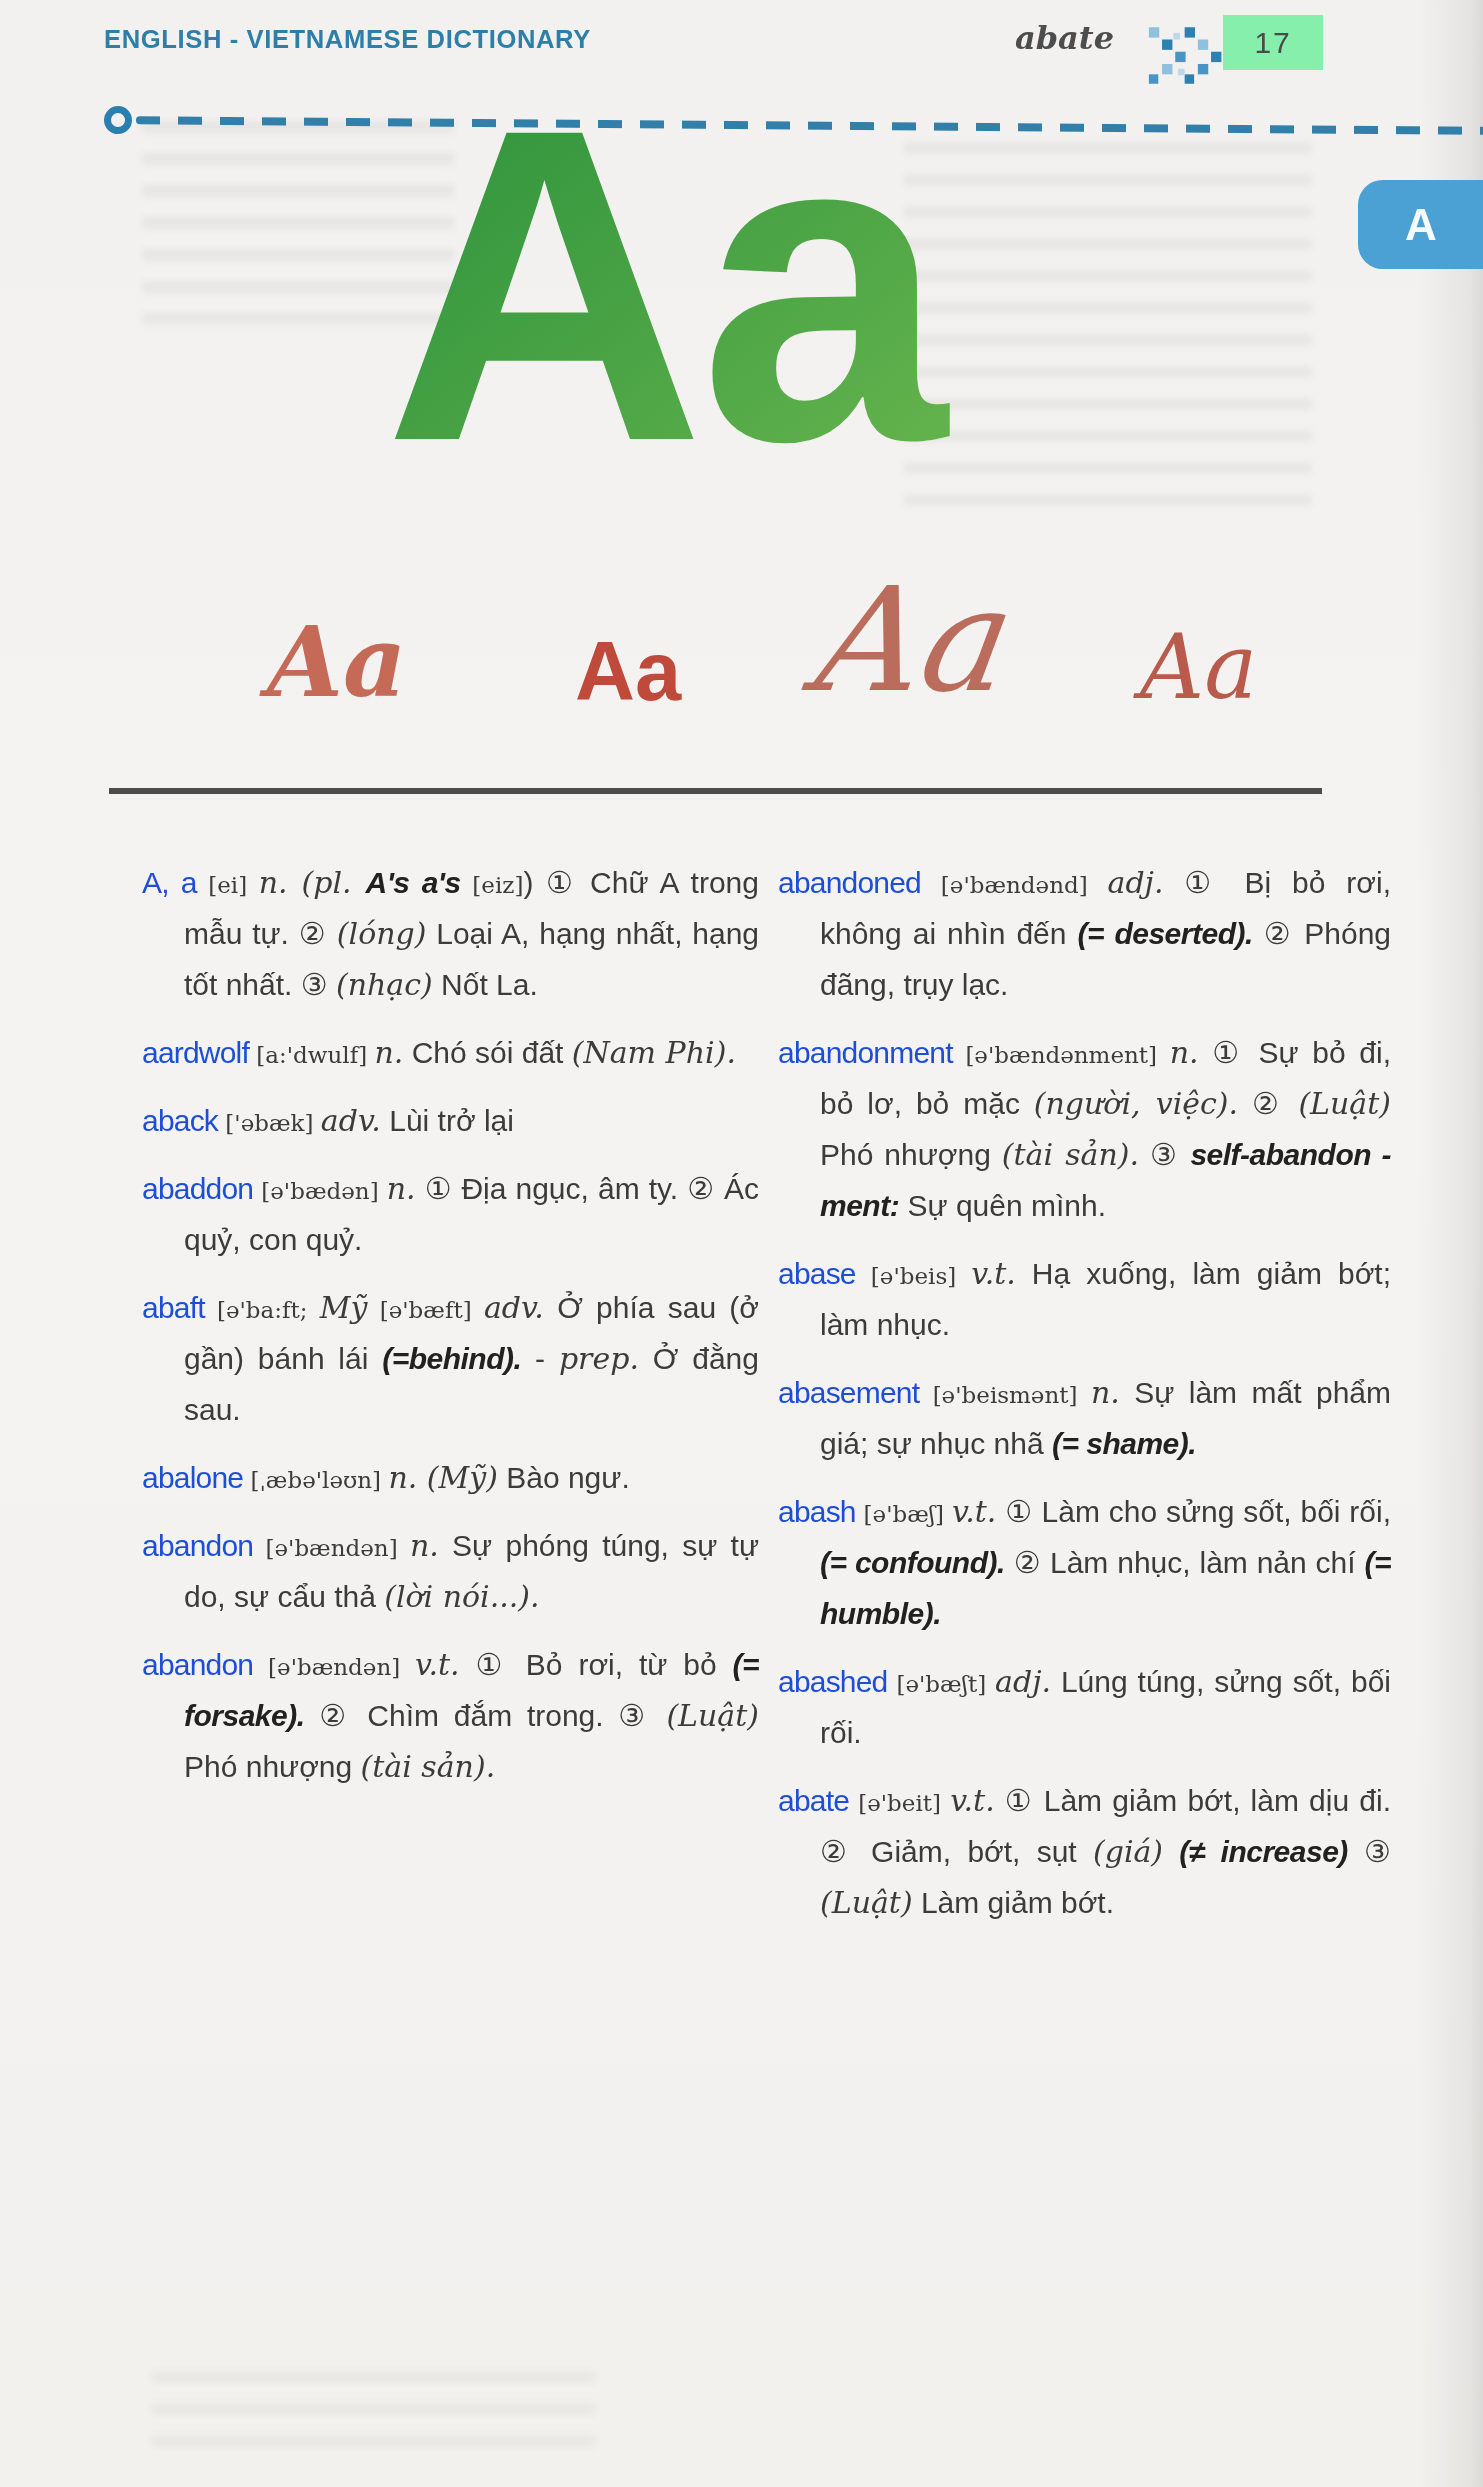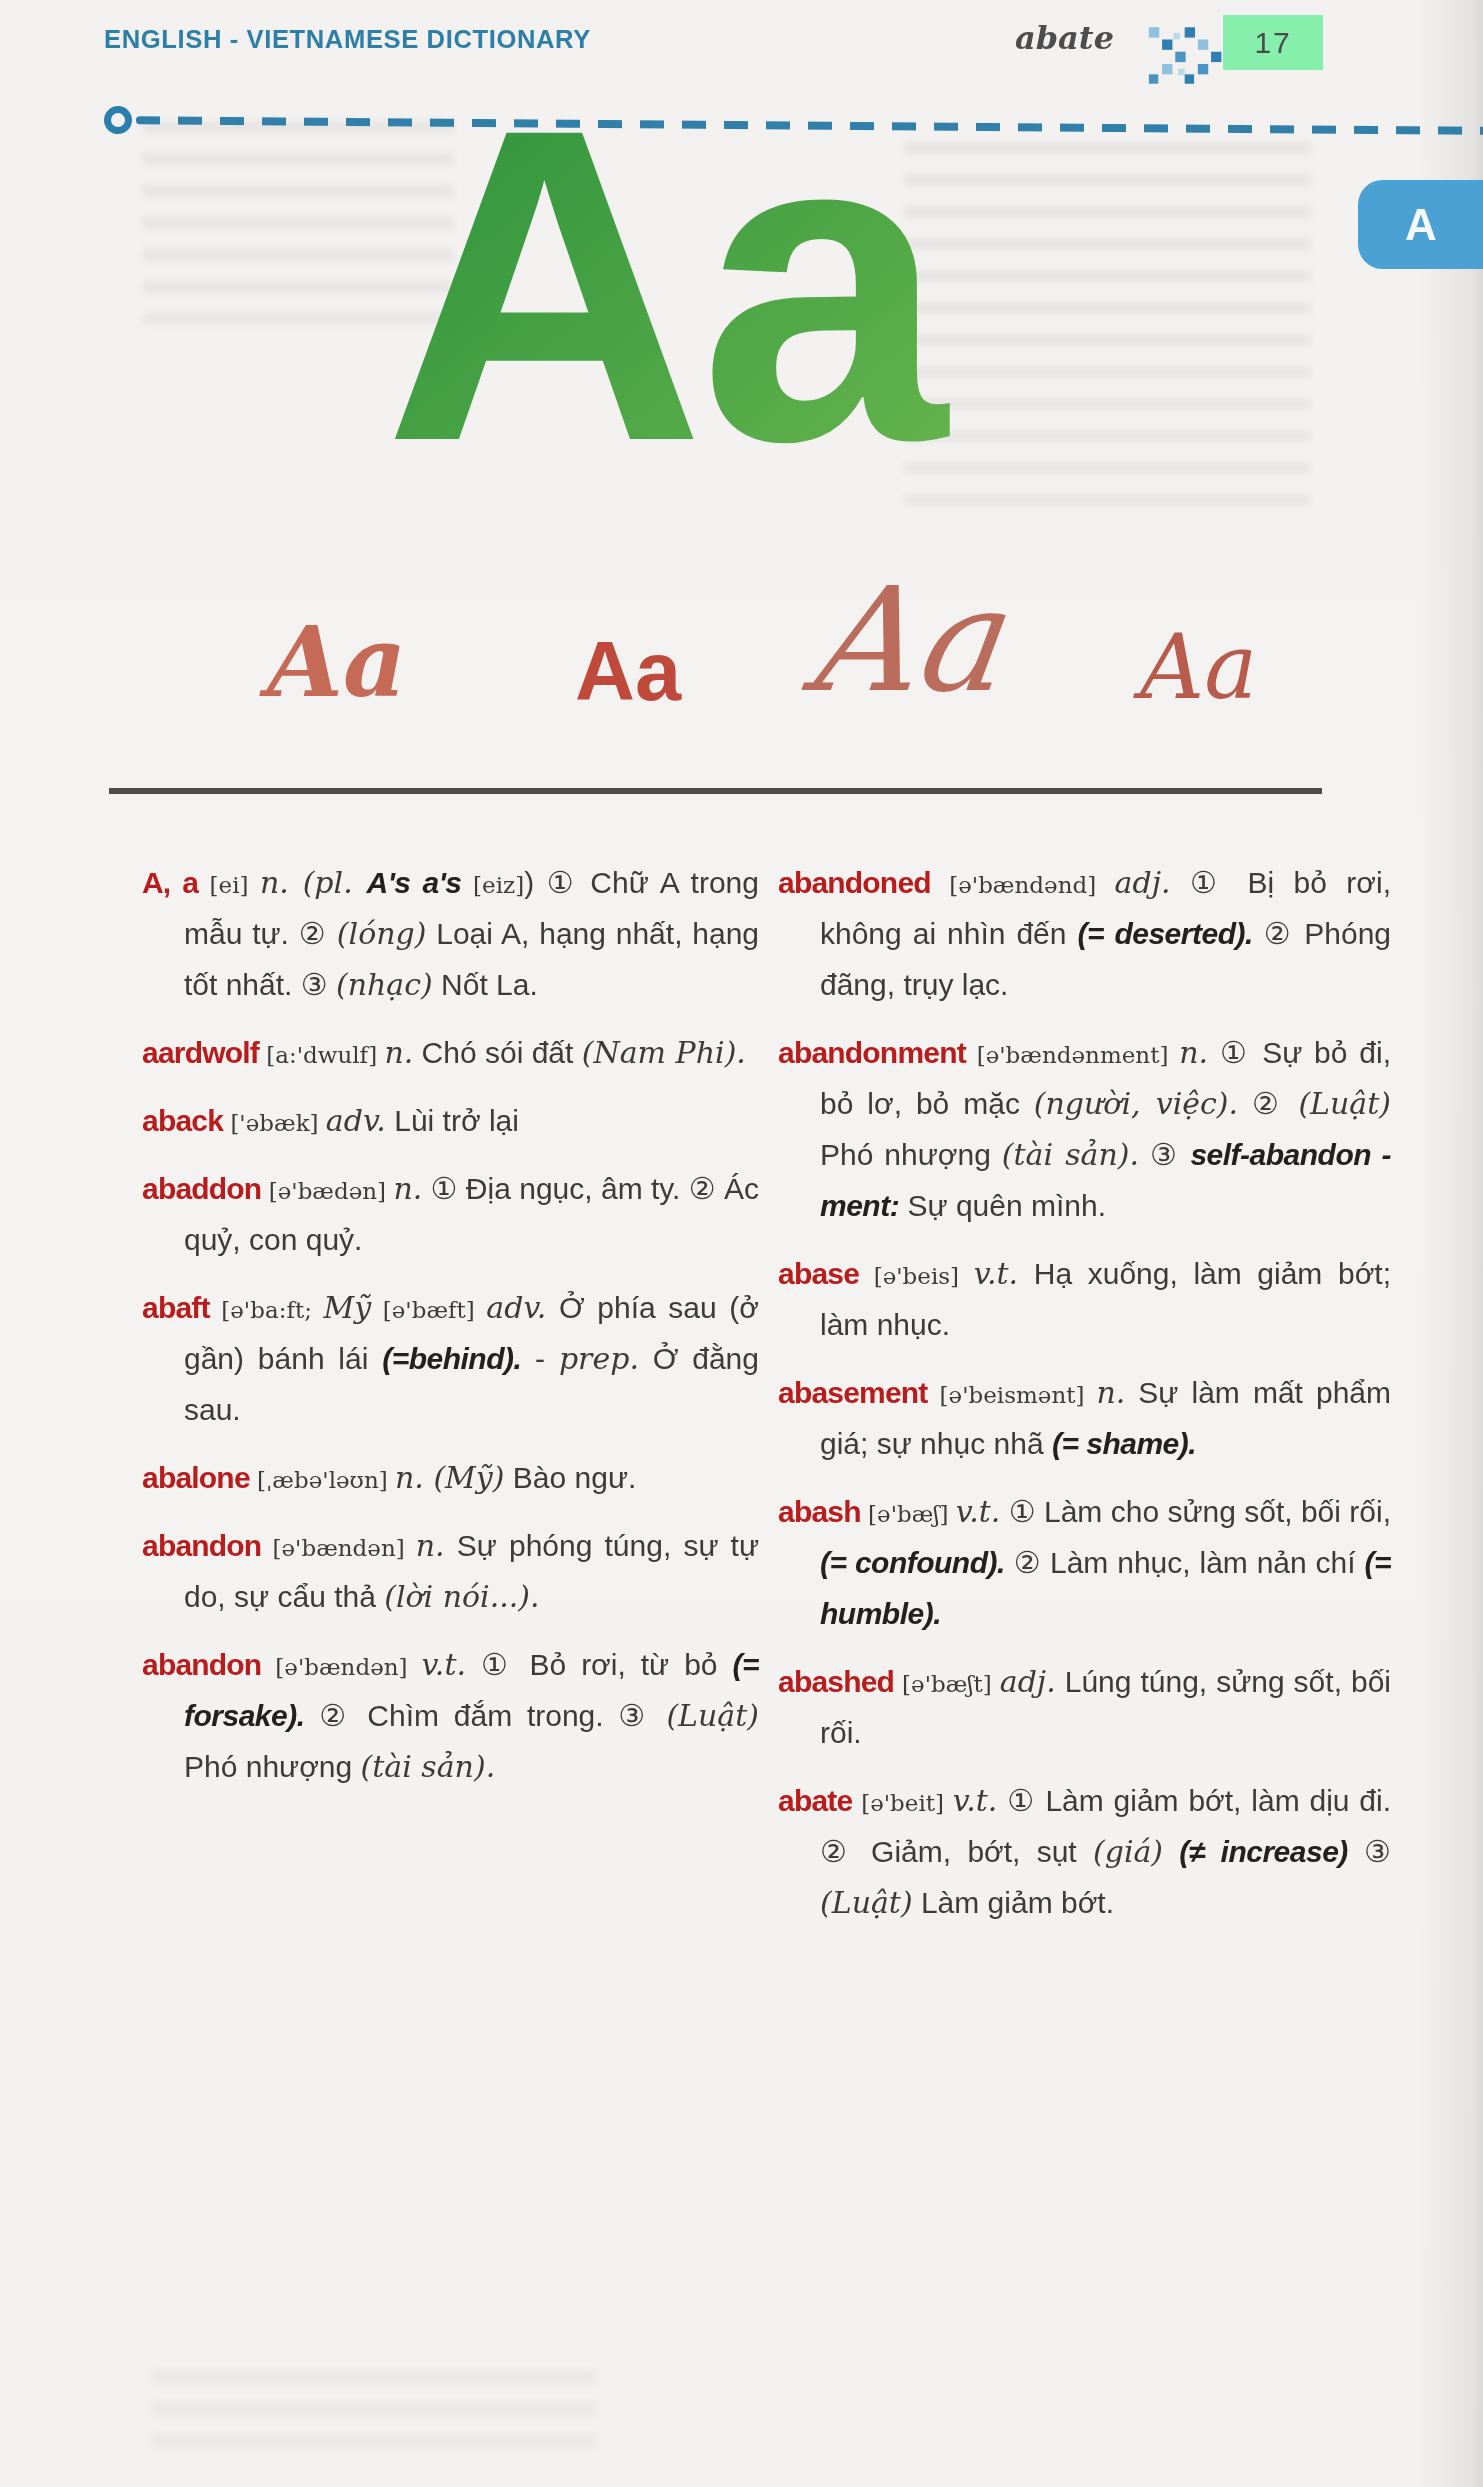--- a/index.html
+++ b/index.html
@@ -60,21 +60,21 @@
 
   .rule{position:absolute;left:109px;top:788px;width:1213px;height:5.7px;background:#4e4c4a;}
 
   
   .cols{position:absolute;left:142px;top:857px;width:1245px;}
   .col{position:absolute;top:0;width:617px;}
   .col.left{left:0;}
   .col.right{left:636px;width:613px;}
   .entry{margin:0 0 17px 0;font-size:30px;line-height:1.7;color:#3c3b39;
     text-align:justify;padding-left:42px;text-indent:-42px;}
-  .seg-hw{font-weight:700;color:#b91c1c;letter-spacing:-0.8px;}
+  .seg-hw{font-weight:400;color:#1d4ed8;letter-spacing:-0.8px;}
   .seg-pr{font-family:"DejaVu Serif",serif;font-size:23px;}
   .seg-pos{font-family:"DejaVu Serif",serif;font-style:italic;}
   .seg-i{font-family:"DejaVu Serif",serif;font-style:italic;}
   .seg-b{font-weight:700;font-style:italic;color:#22211f;letter-spacing:-0.5px;}
 </style>
 </head>
 <body>
 
 <div class="page">
 

